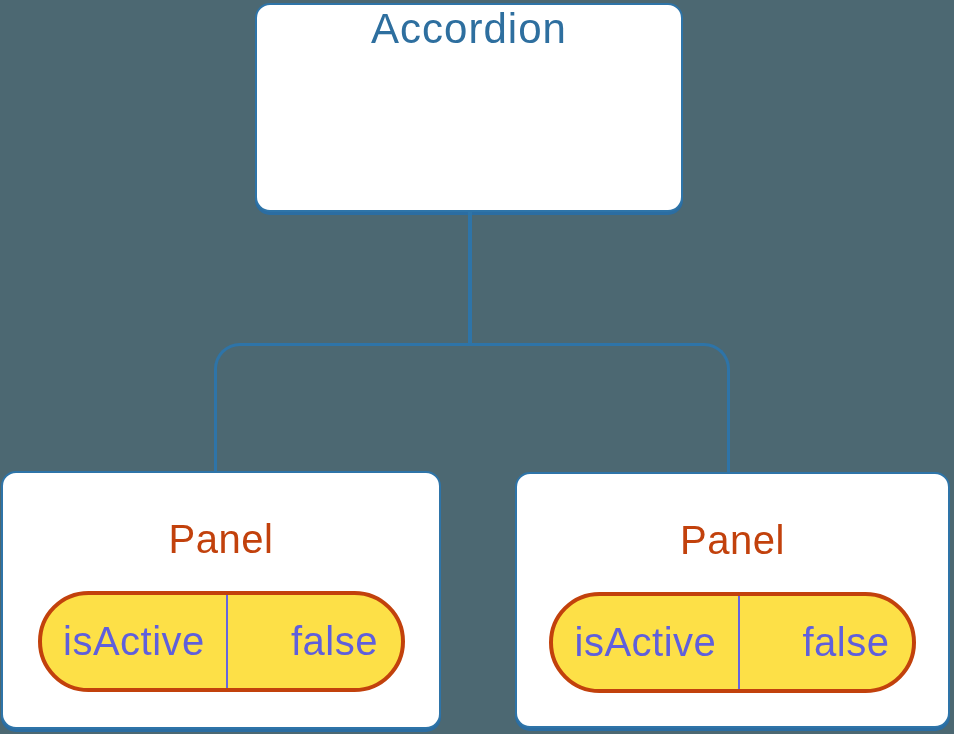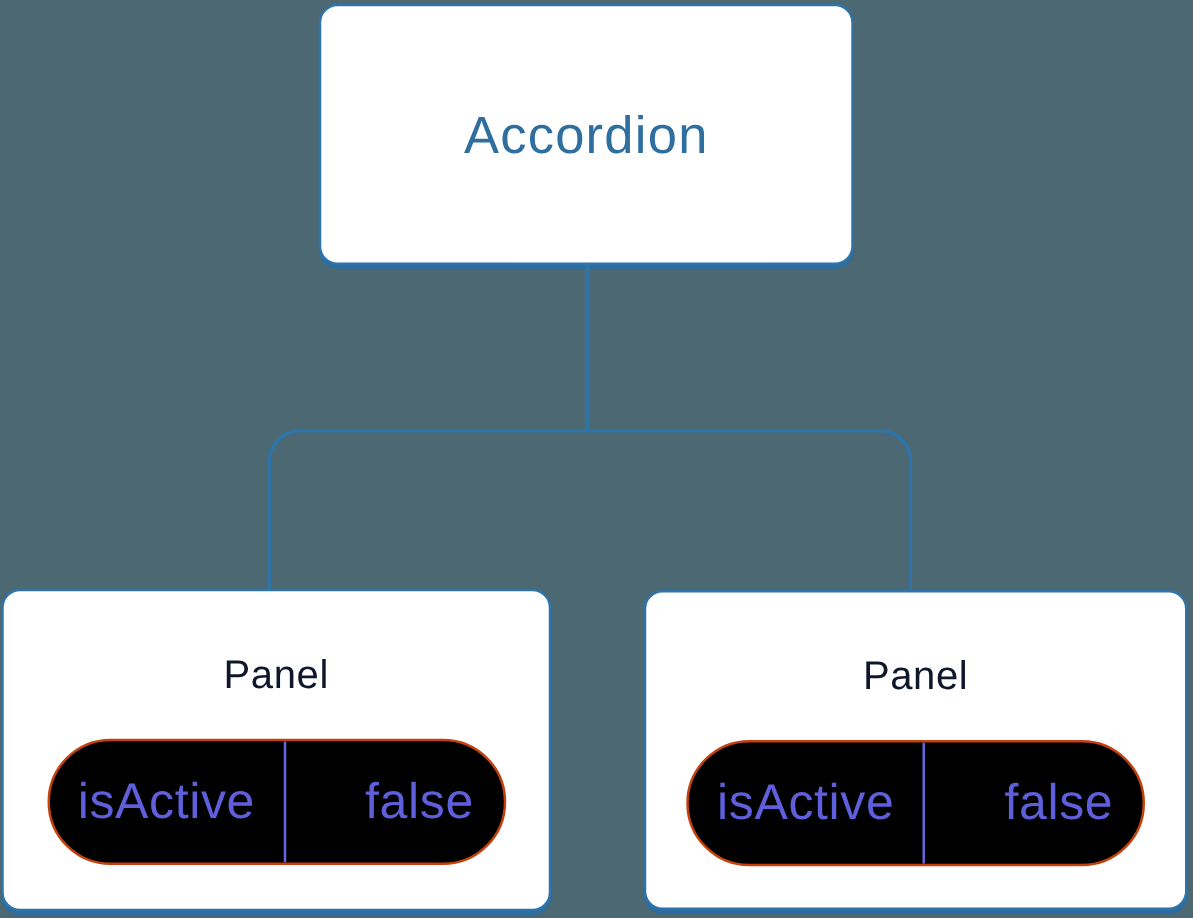--- a/index.html
+++ b/index.html
@@ -23,21 +23,20 @@
     border: 2px solid #2e74a8;
     border-radius: 15px;
     box-shadow: 0 3px 0 #2b6da2;
   }
   .node-root {
     left: 255px;
     top: 3px;
     width: 428px;
     height: 209px;
     display: flex;
-    align-items: center;
     justify-content: center;
   }
   .node-label {
     color: #2e6f9f;
     font-size: 42px;
     font-weight: 500;
     letter-spacing: 1px;
   }
   
   .stem {
@@ -72,38 +71,38 @@
     width: 440px;
     height: 258px;
   }
   .panel-right {
     left: 515px;
     top: 472px;
     width: 435px;
     height: 256px;
   }
   .panel-title {
-    color: #0f172a;
-    font-size: 32px;
+    color: #c2410c;
+    font-size: 40px;
     font-weight: 500;
     letter-spacing: 0.5px;
     line-height: 52px;
   }
   
   .pill {
     box-sizing: border-box;
     margin-top: 26px;
     width: 367px;
     height: 101px;
-    border: 2px solid #c2410c;
+    border: 4px solid #c2410c;
     border-radius: 999px;
     display: flex;
     align-items: stretch;
     overflow: hidden;
-    background: #000000;
+    background: #fde047;
   }
   .pill-cell {
     display: flex;
     align-items: center;
     justify-content: center;
     color: #5f5fdc;
     font-size: 40px;
     font-weight: 500;
     letter-spacing: 0.5px;
   }

